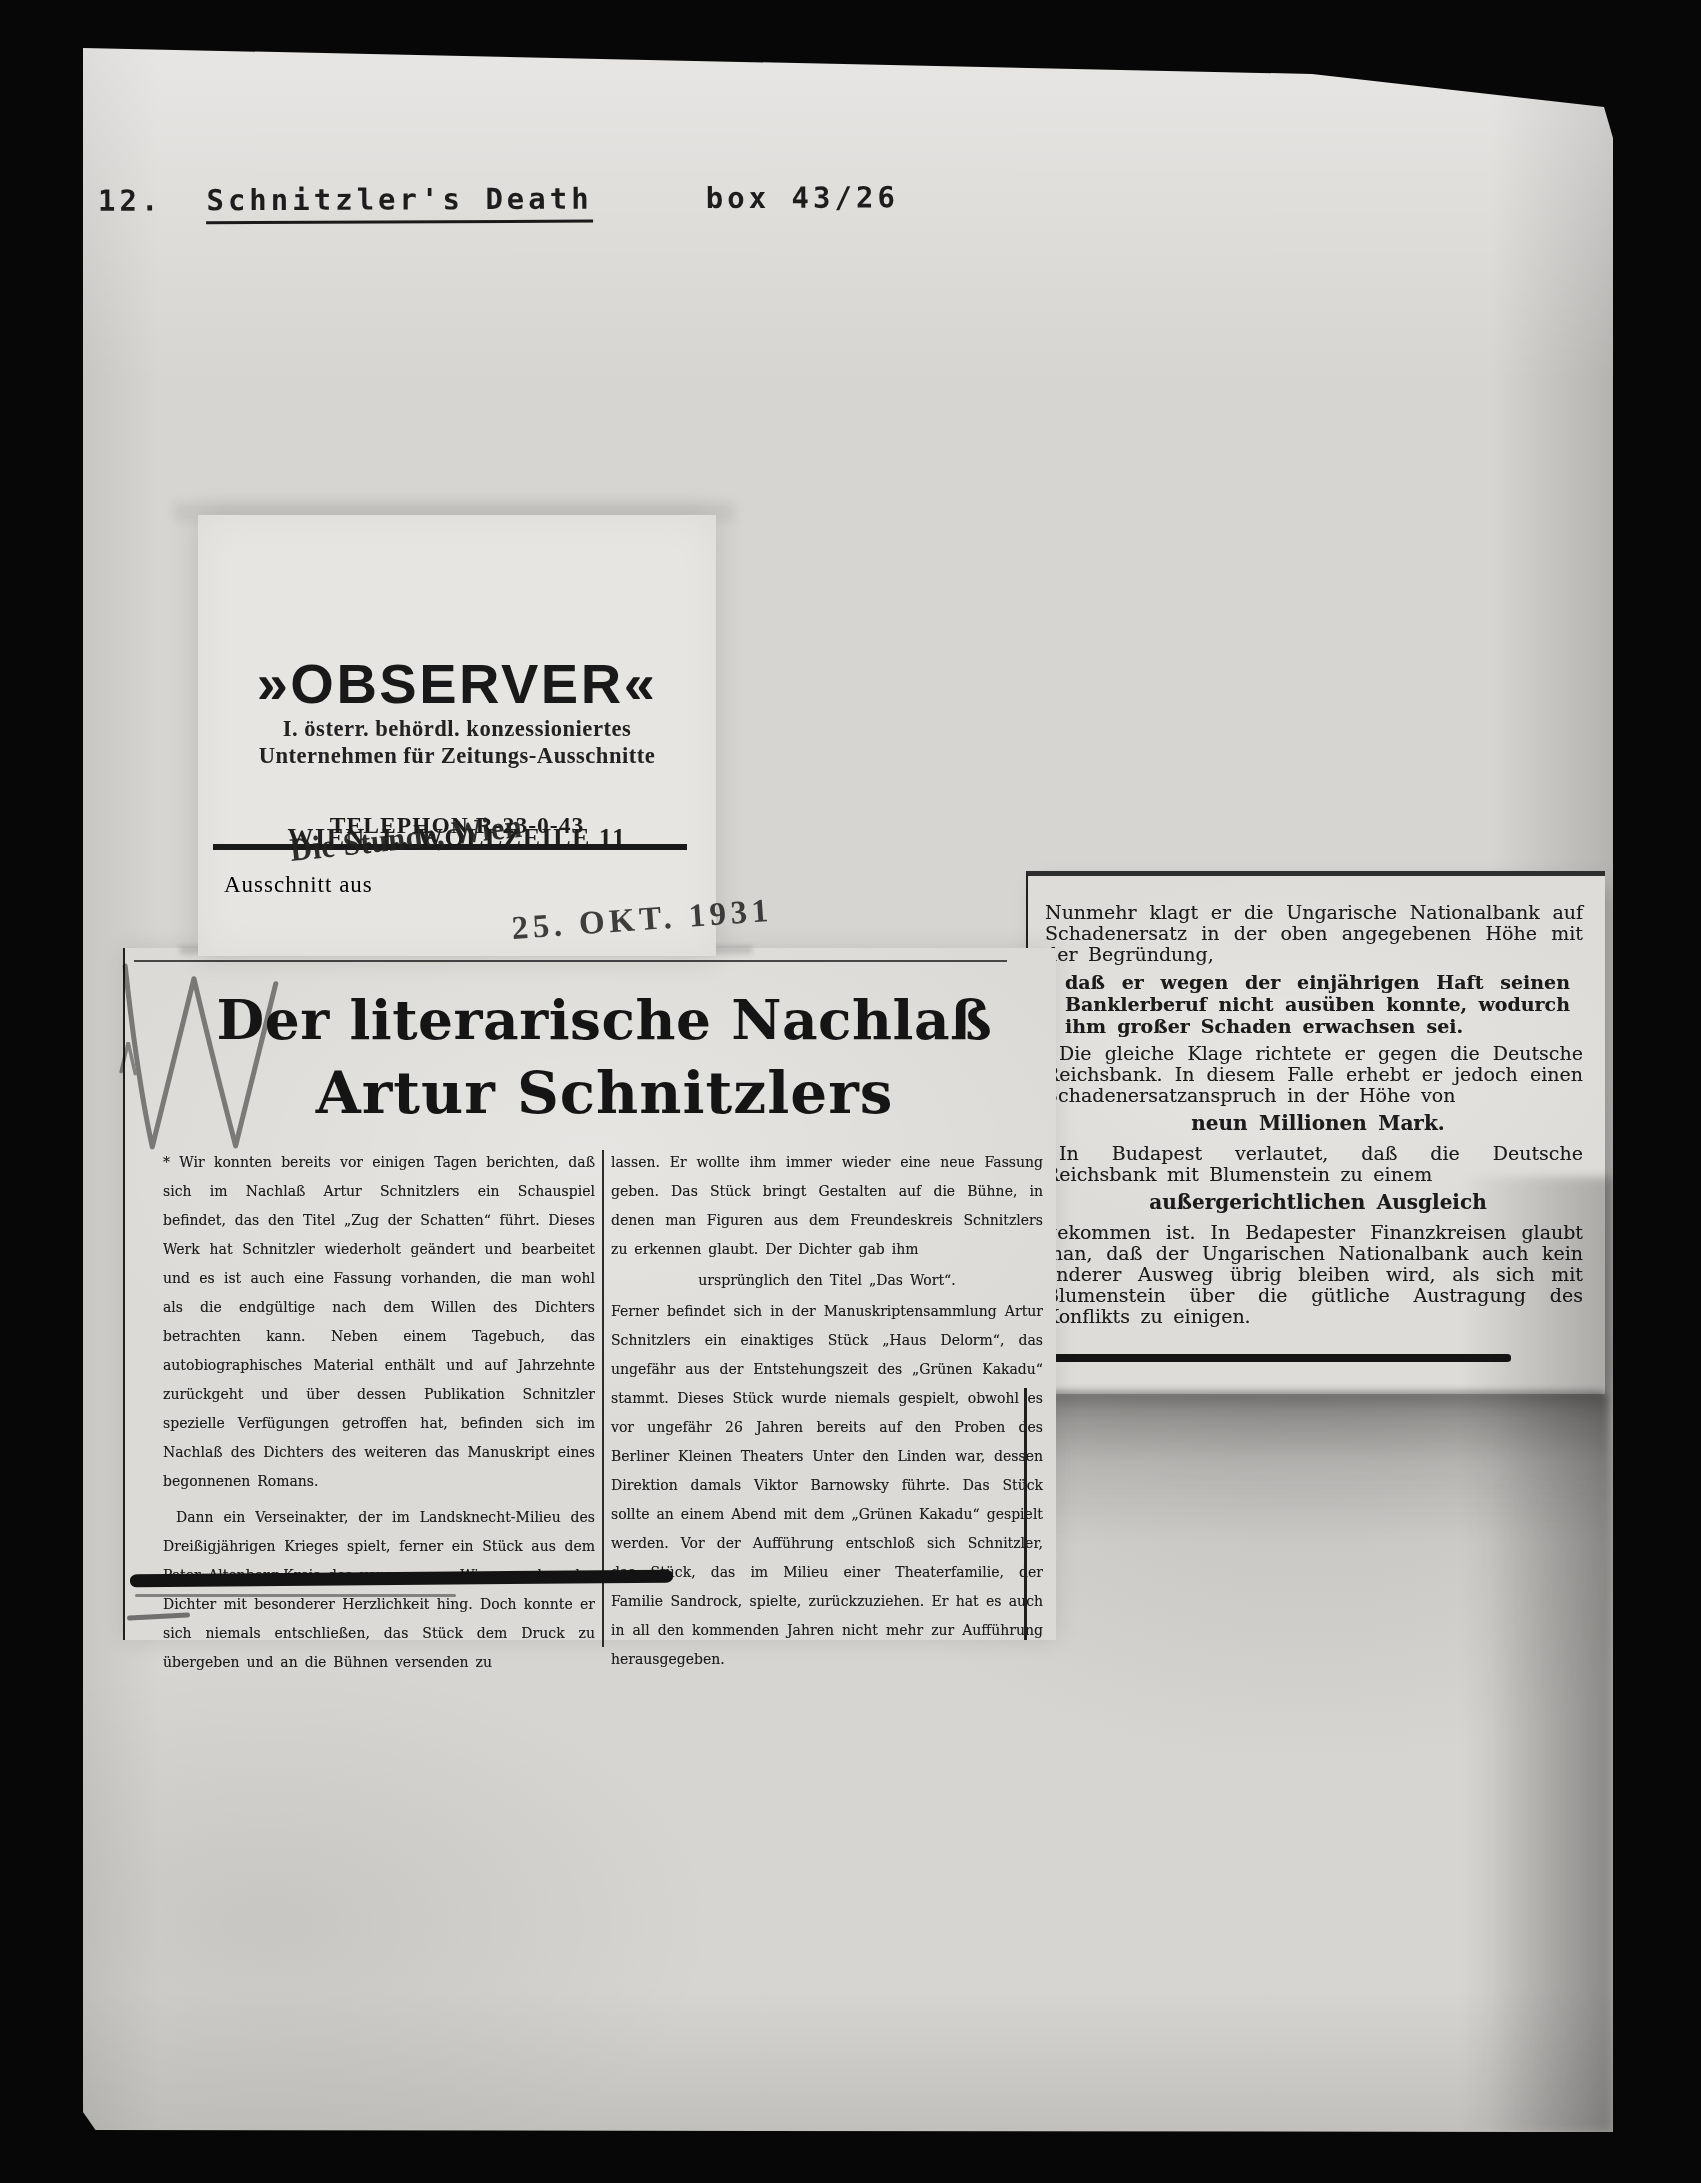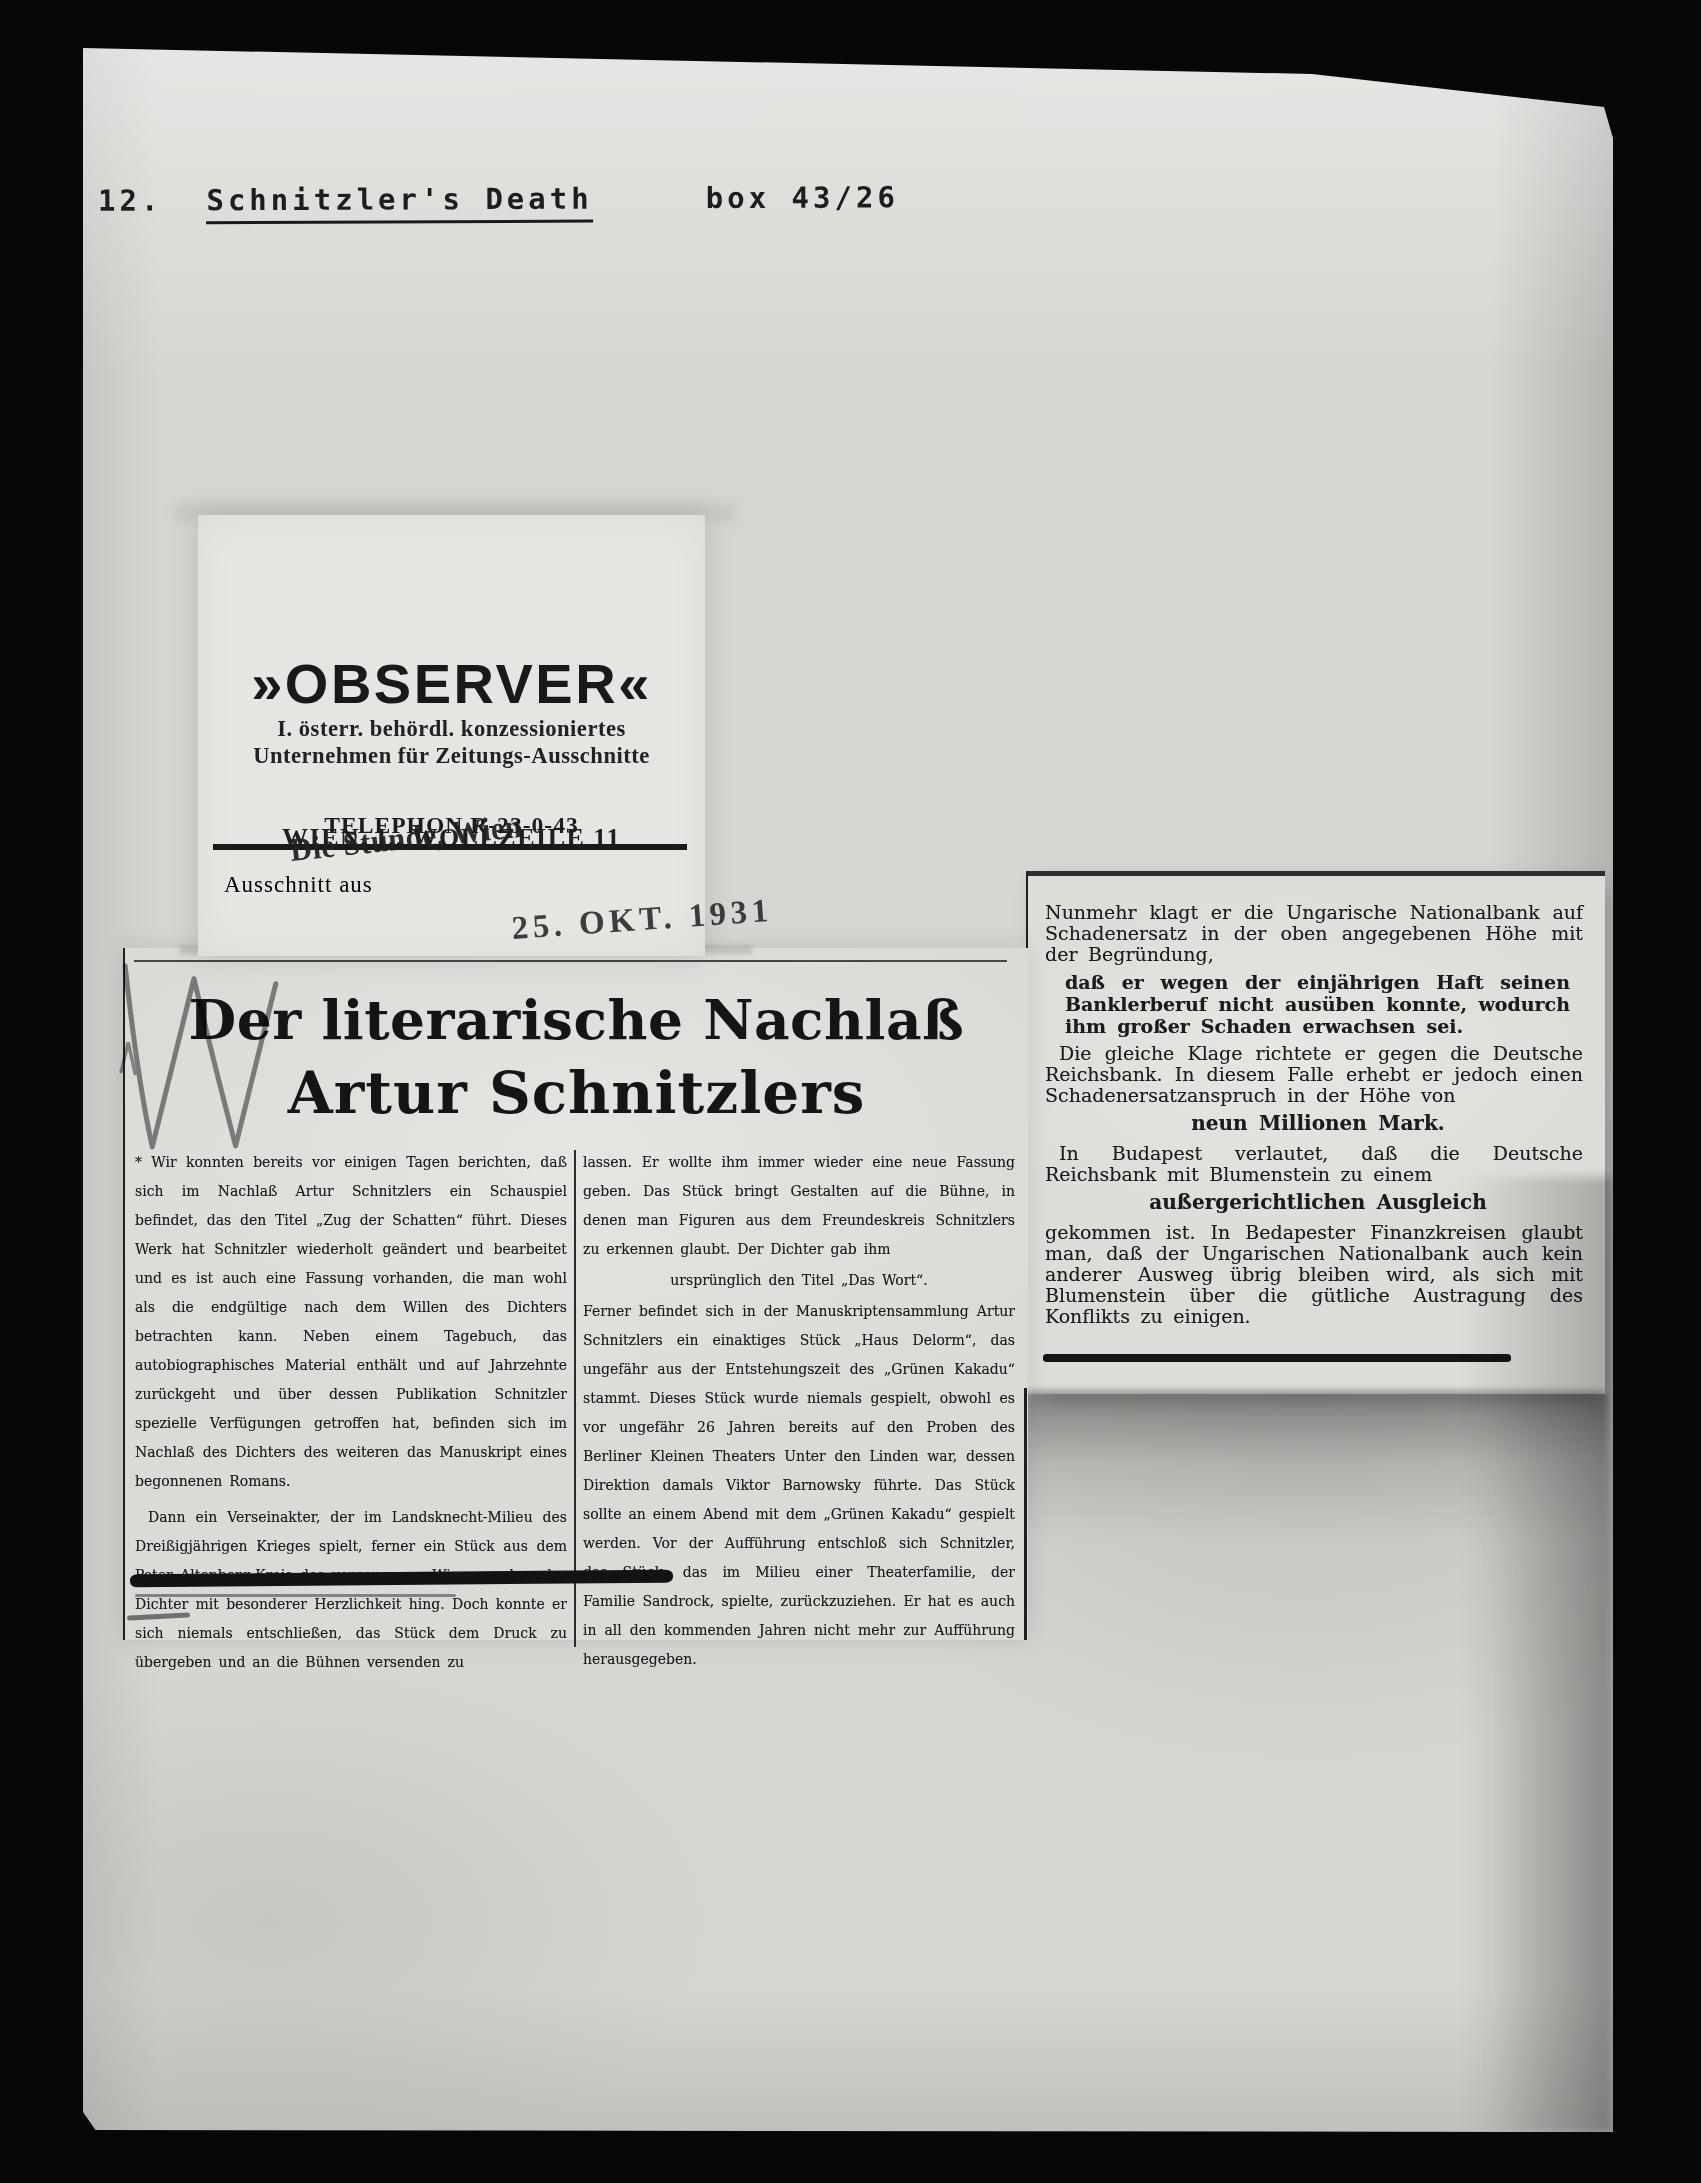--- a/index.html
+++ b/index.html
@@ -34,20 +34,21 @@
   }
   .archive-header .num{margin-right:44px;}
   .archive-header .title{border-bottom:3.5px solid #1a1a1a;padding-bottom:4px;}
   .archive-header .box{margin-left:113px;}
 
   
   .observer-slip{
     left:115px;top:467px;width:507px;height:441px;
     background:#e7e5e1;
     box-shadow:0 0 28px rgba(0,0,0,.13), inset 0 0 45px rgba(0,0,0,.045);
+    padding-left:11px;
   }
   .observer-brand{
     left:0;top:136px;width:100%;text-align:center;
     font-family:"Liberation Sans", sans-serif;font-weight:700;
     font-size:56px;letter-spacing:2.5px;color:#191919;white-space:nowrap;
   }
   .observer-sub{
     left:0;width:100%;text-align:center;
     font-family:"Liberation Serif", serif;font-weight:700;
     font-size:22.6px;color:#222;letter-spacing:0.5px;white-space:nowrap;
@@ -84,20 +85,21 @@
   }
 
   
   .article-clipping{
     left:40px;top:900px;width:903px;height:692px;
     background:
       radial-gradient(702px 401px at 50% 30%, rgba(255,255,255,.30), rgba(255,255,255,0) 75%),
       #dcdad6;
     border-left:2.5px solid #1f1f1f;
     box-shadow:0 0 22.6px rgba(0,0,0,.10);
+    padding-left:28px;
   }
   .article-top-rule{left:9px;top:12px;width:873px;height:2px;background:#2c2c2c;opacity:.85;}
   .edge-smudge{left:55px;top:-2px;width:572px;height:8px;background:rgba(80,80,80,.22);filter:blur(2.5px);}
   .headline{width:100%;text-align:center;margin-top:35px;color:#151515;}
   .headline .h1{
     font-family:"DejaVu Serif", serif;font-weight:700;
     font-size:55px;line-height:73px;letter-spacing:0.5px;white-space:nowrap;
   }
   .headline .h2{
     font-family:"DejaVu Serif", serif;font-weight:700;

